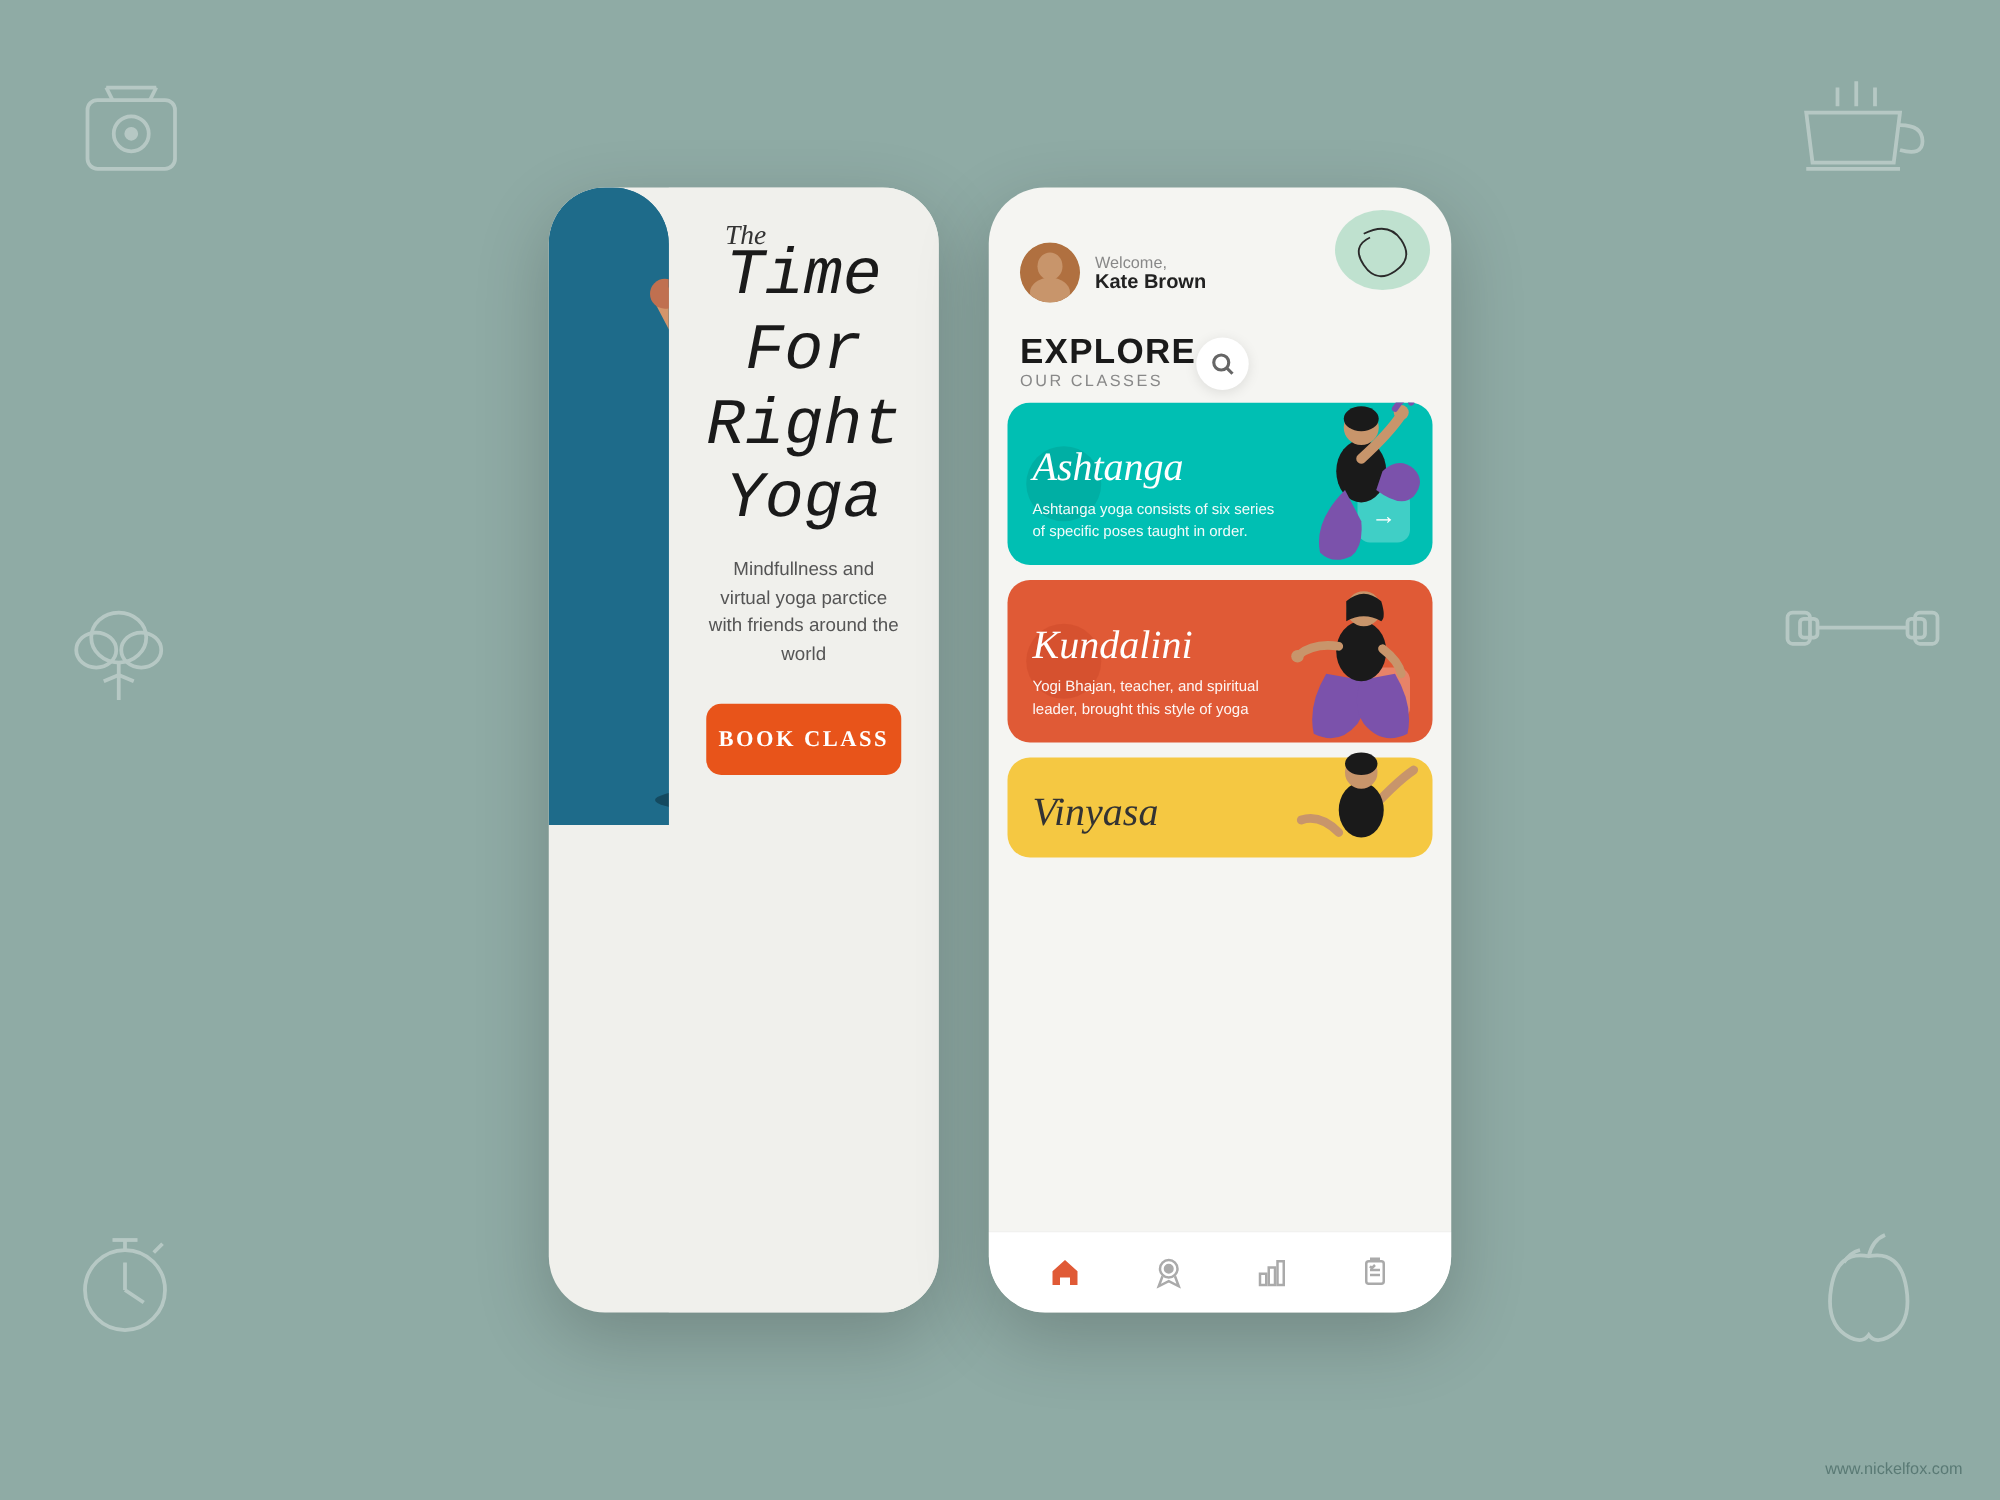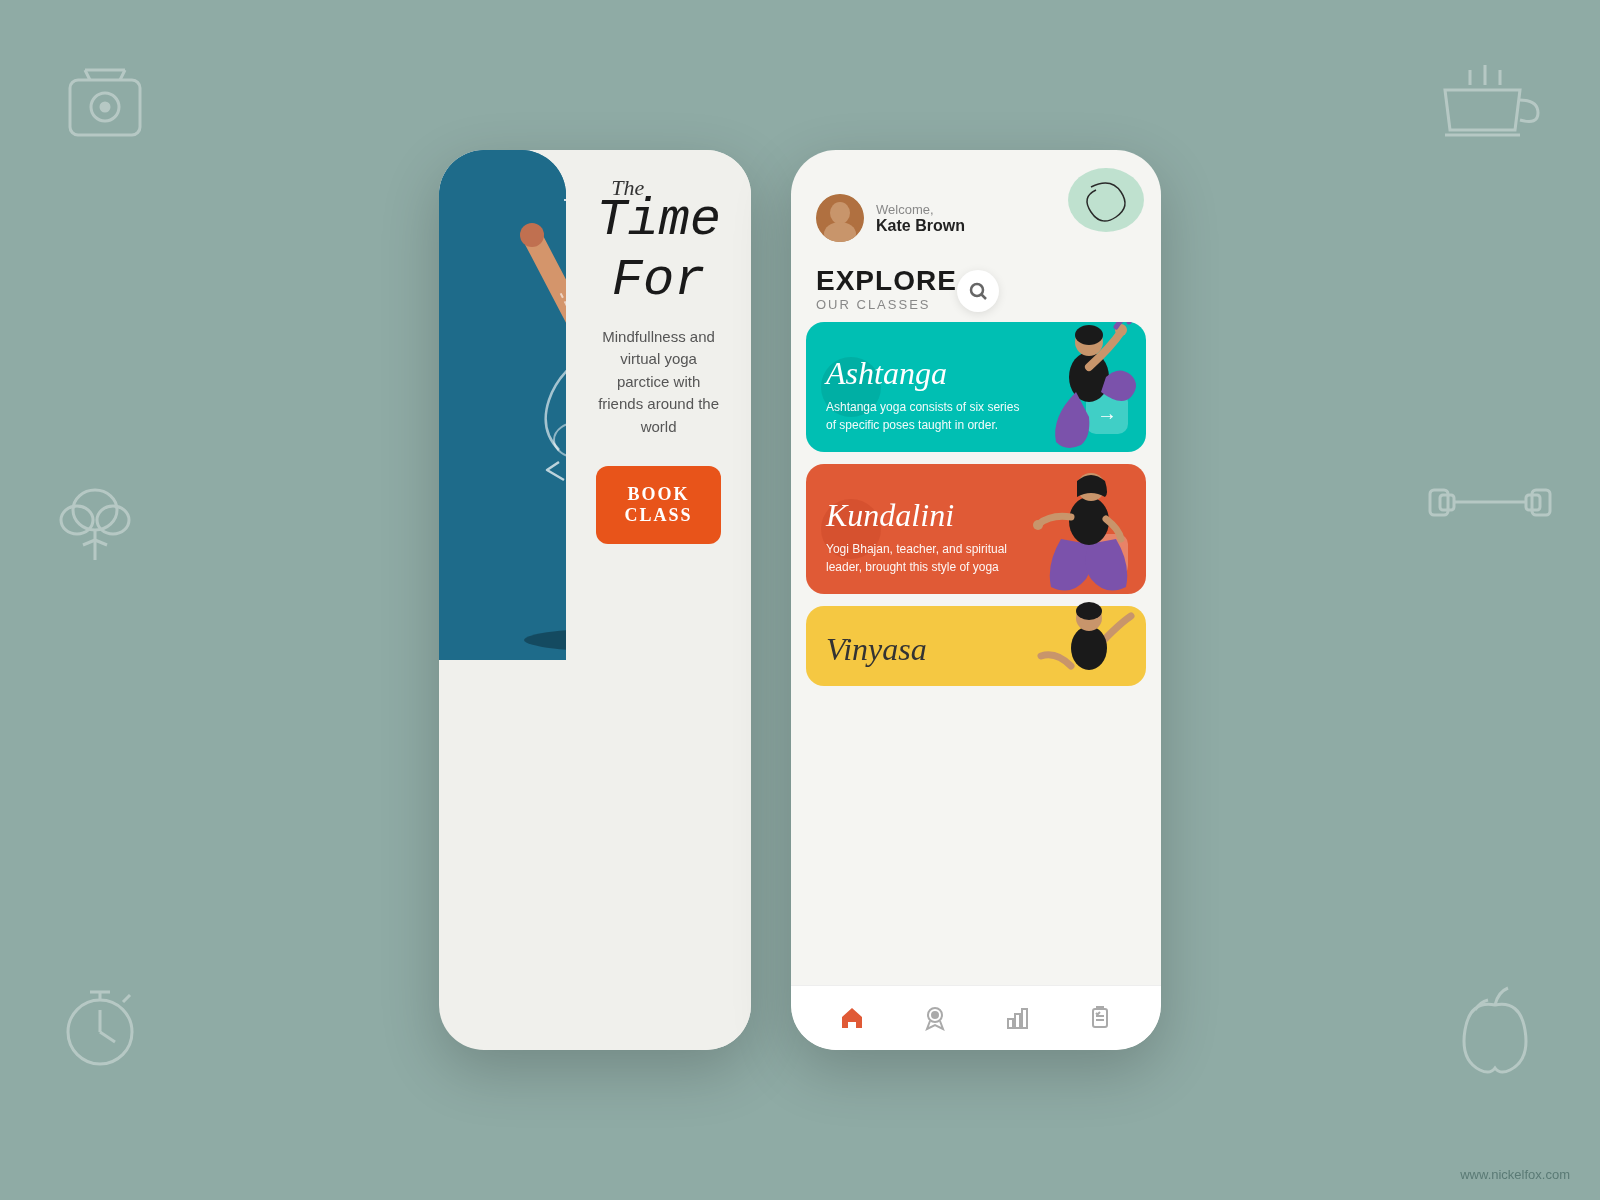--- a/index.html
+++ b/index.html
@@ -473,20 +473,21 @@
         <path d="M125 330 L108 320 L120 312" stroke="rgba(255,255,255,0.7)" stroke-width="2.5" fill="none" stroke-linejoin="round"></path>
         <path d="M245 330 L262 320 L250 312" stroke="rgba(255,255,255,0.7)" stroke-width="2.5" fill="none" stroke-linejoin="round"></path>
       </svg>
     </div>
 
     <div class="content">
       <div style="width:100%; text-align:left;">
         <div class="the-text">The</div>
         <div class="main-title">
           <span>Time For</span><br>
+          <span>Right Yoga</span>
         </div>
       </div>
       <p class="subtitle">Mindfullness and virtual yoga parctice with friends around the world</p>
       <button class="book-btn">BOOK CLASS</button>
     </div>
   </div>
 
   <div class="phone-right">
 
     <div class="header">

